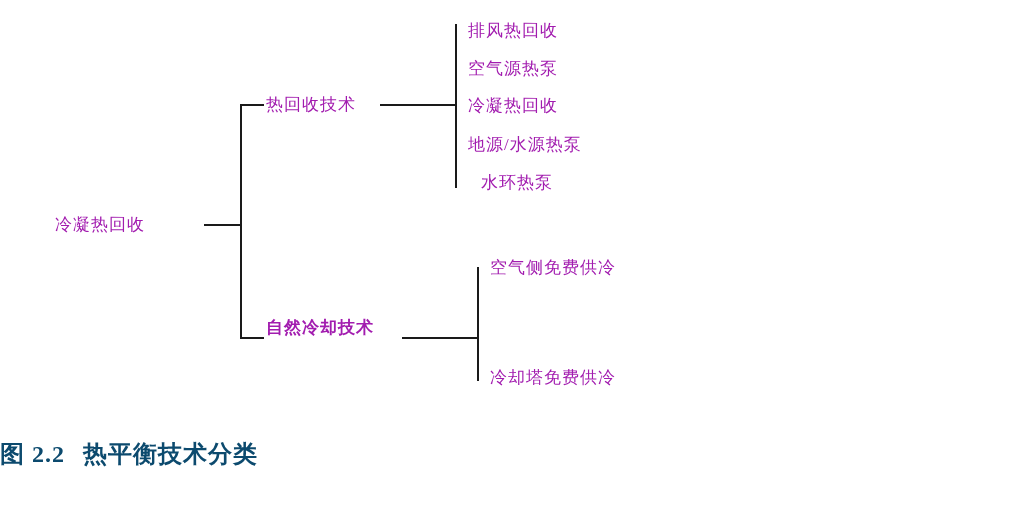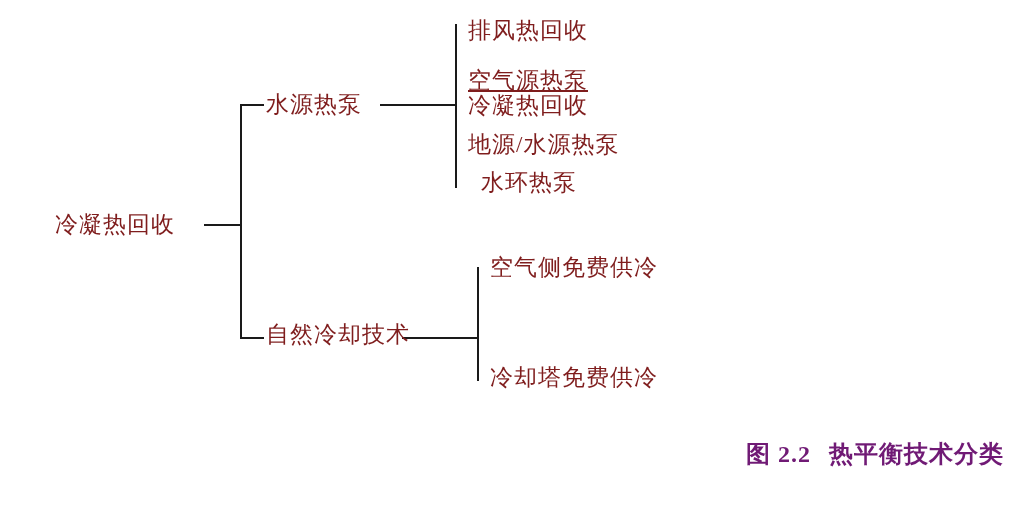--- a/index.html
+++ b/index.html
@@ -8,65 +8,65 @@
     background: #ffffff;
     font-family: "Liberation Serif", "DejaVu Serif", serif;
     position: relative;
     overflow: hidden;
   }
   .page { position: absolute; inset: 0; }
   .lines { position: absolute; left: 0; top: 0; }
   .lines path { fill: none; stroke-width: 2px; stroke-linecap: square; }
   .node {
     position: absolute;
-    font-size: 23px;
-    color: #7f1d1d;
+    font-size: 17px;
+    color: #a21caf;
     white-space: nowrap;
     letter-spacing: 1px;
     line-height: 26px;
   }
   .caption {
     position: absolute;
     left: 0;
     top: 438px;
     width: 1004px;
-    text-align: right;
+    text-align: left;
     font-size: 24px;
     font-weight: bold;
-    color: #701a75;
+    color: #0c4a6e;
     letter-spacing: 1px;
   }
   .caption .figure-label { margin-right: 18px; }
 </style>
 </head>
 <body>
 
 <div class="page">
 
   <svg class="lines" width="1017" height="527" viewBox="0 0 1017 527" aria-hidden="true">
     <path d="M205 225 H241 M241 105 V338 M241 105 H263 M241 338 H263" stroke="#1a1a1a"></path>
     <path d="M381 105 H456 M456 25 V187" stroke="#1a1a1a"></path>
     <path d="M403 338 H478 M478 268 V380" stroke="#1a1a1a"></path>
   </svg>
 
   <div class="node" style="left:55px; top:212px;">冷凝热回收</div>
 
-  <div class="node" style="left:266px; top:92px;">水源热泵</div>
+  <div class="node" style="left:266px; top:92px;">热回收技术</div>
 
   <div class="node" style="left:468px; top:18px;">排风热回收</div>
 
-  <div class="node" style="left:468px; top:68px;text-decoration:underline;">空气源热泵</div>
+  <div class="node" style="left:468px; top:56px;">空气源热泵</div>
 
   <div class="node" style="left:468px; top:93px;text-align:right;">冷凝热回收</div>
 
   <div class="node" style="left:481px; top:170px;">水环热泵</div>
 
   <div class="node" style="left:468px; top:132px;">地源/水源热泵</div>
 
-  <div class="node" style="left:266px; top:322px;">自然冷却技术</div>
+  <div class="node" style="left:266px; top:315px;font-weight:bold;">自然冷却技术</div>
 
   <div class="node" style="left:490px; top:255px;">空气侧免费供冷</div>
 
   <div class="node" style="left:490px; top:365px;">冷却塔免费供冷</div>
 
   <div class="caption">
     <span class="figure-label">图 2.2</span><span>热平衡技术分类</span>
   </div>
 
 </div>

